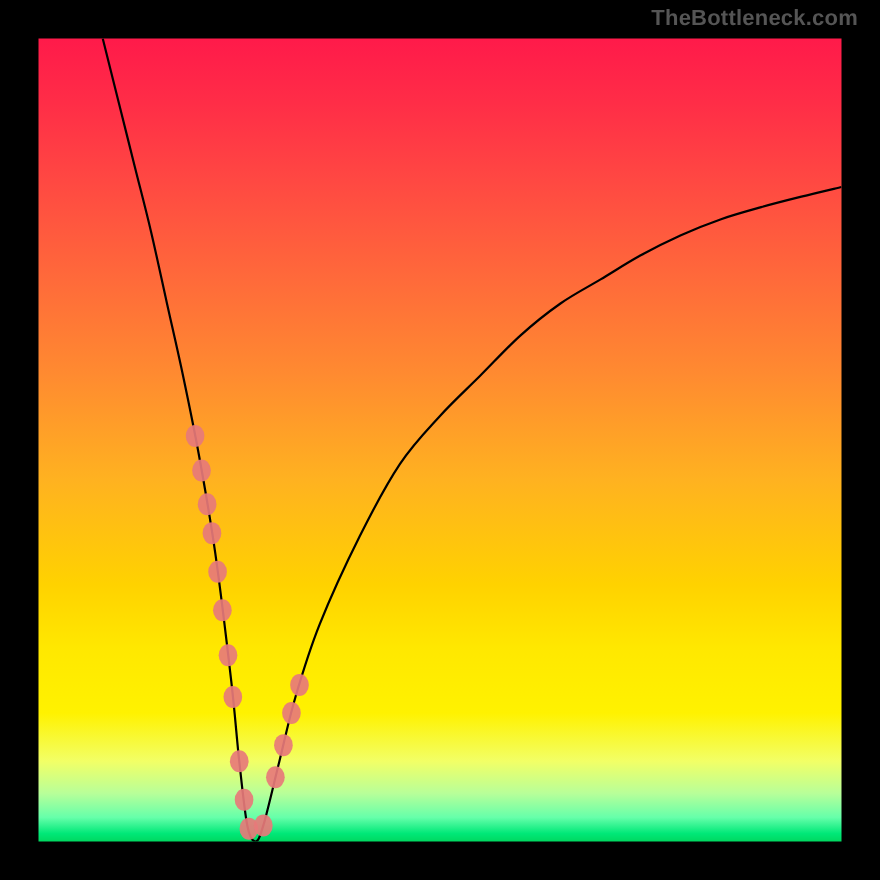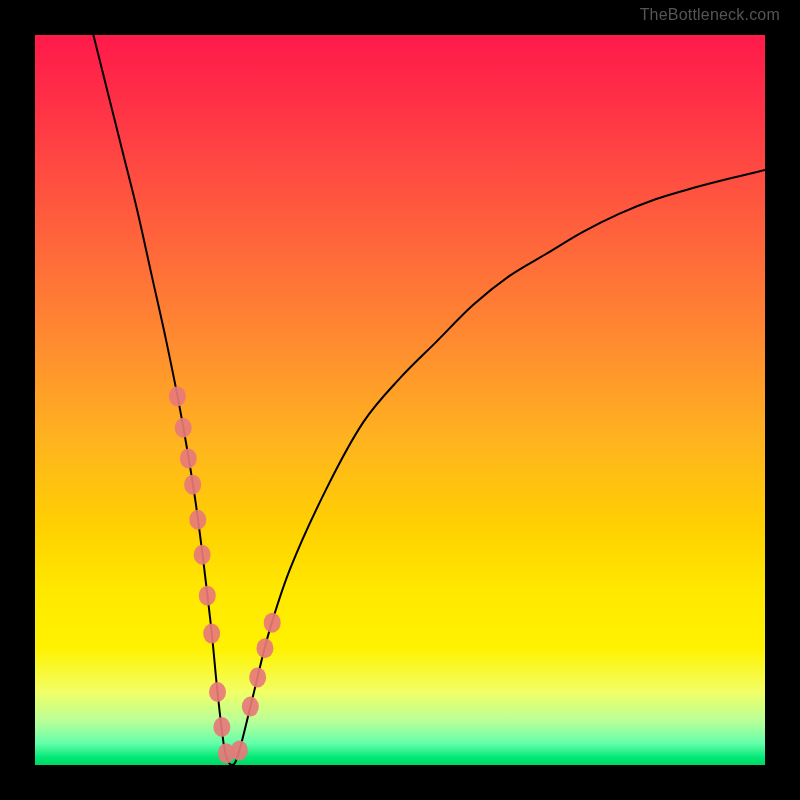--- a/index.html
+++ b/index.html
@@ -32,22 +32,22 @@
       #66ffaa 97%,
       #00e878 99%,
       #00d860 100%
     );
   }
   .watermark {
     position: absolute;
     top: 6px;
     right: 20px;
     color: #555;
-    font-size: 16px;
-    font-weight: 400;
+    font-size: 20px;
+    font-weight: 700;
     letter-spacing: 0.2px;
   }
   svg.curve {
     position: absolute;
     left: 0;
     top: 0;
     width: 730px;
     height: 730px;
   }
 </style>

